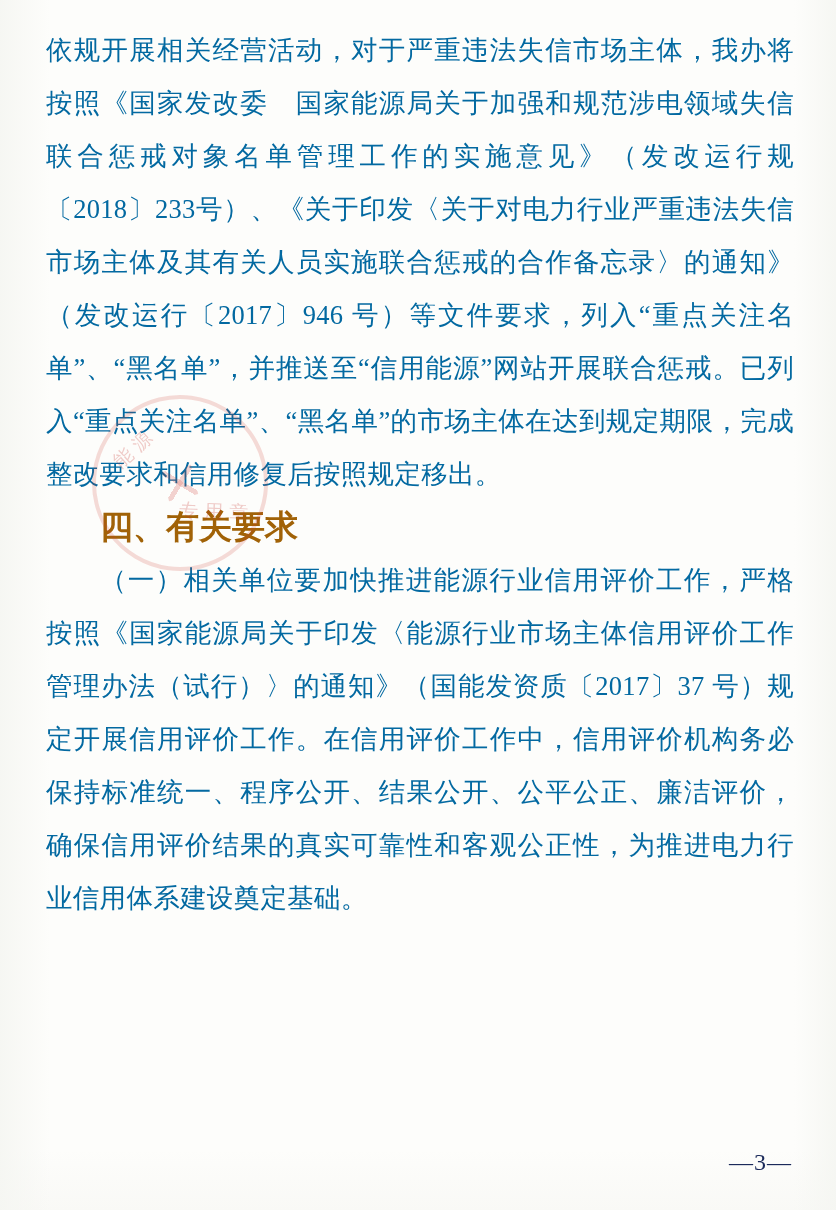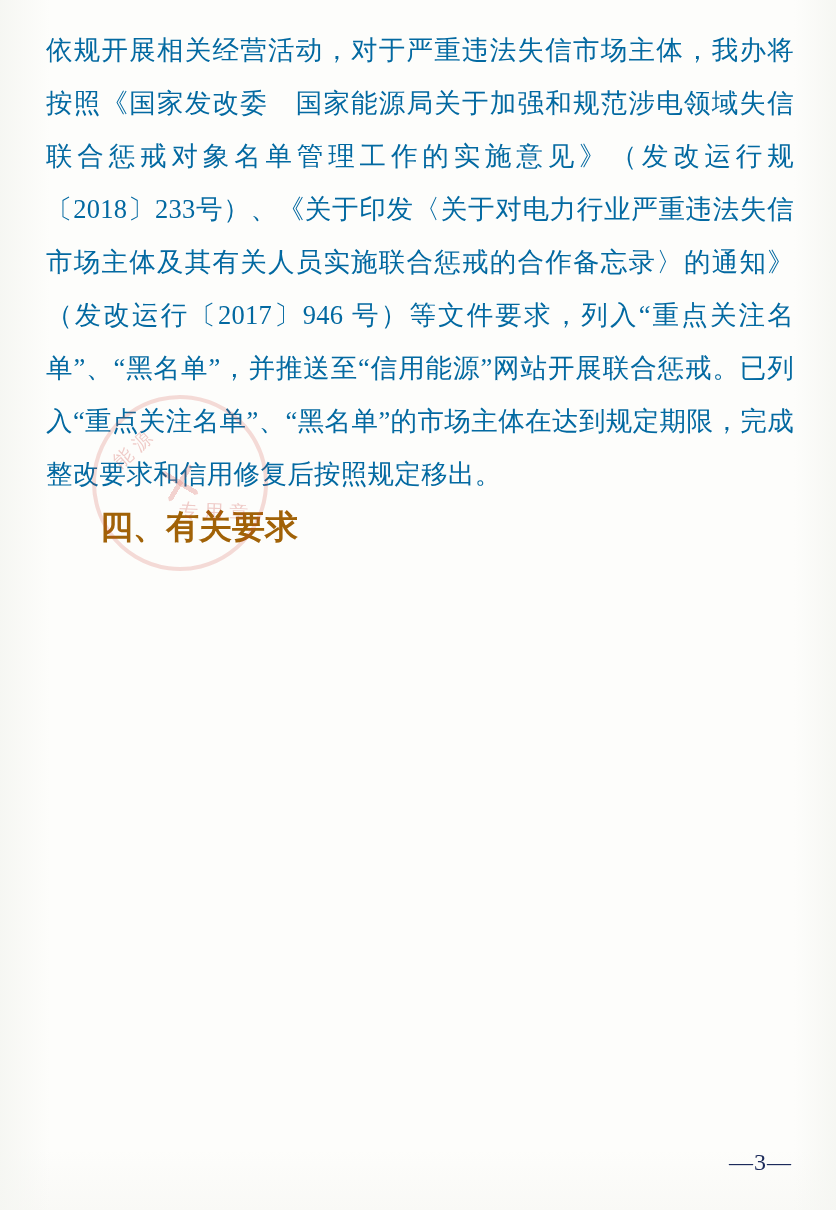--- a/index.html
+++ b/index.html
@@ -117,20 +117,21 @@
 </style>
 </head>
 <body>
 
 <div class="page">
   <div class="paper-tint"></div>
 
   <div class="content">
     <p class="para">依规开展相关经营活动，对于严重违法失信市场主体，我办将按照《国家发改委　国家能源局关于加强和规范涉电领域失信联合惩戒对象名单管理工作的实施意见》（发改运行规〔2018〕233号）、《关于印发〈关于对电力行业严重违法失信市场主体及其有关人员实施联合惩戒的合作备忘录〉的通知》（发改运行〔2017〕946 号）等文件要求，列入“重点关注名单”、“黑名单”，并推送至“信用能源”网站开展联合惩戒。已列入“重点关注名单”、“黑名单”的市场主体在达到规定期限，完成整改要求和信用修复后按照规定移出。</p>
     <h2 class="heading">四、有关要求</h2>
+    <p class="para indent">（一）相关单位要加快推进能源行业信用评价工作，严格按照《国家能源局关于印发〈能源行业市场主体信用评价工作管理办法（试行）〉的通知》（国能发资质〔2017〕37 号）规定开展信用评价工作。在信用评价工作中，信用评价机构务必保持标准统一、程序公开、结果公开、公平公正、廉洁评价，确保信用评价结果的真实可靠性和客观公正性，为推进电力行业信用体系建设奠定基础。</p>
     <div class="gap"></div>
   </div>
 
   <div class="stamp">
     <div class="stamp-text">
       <span class="stamp-t1">能源</span>
       <span class="stamp-t2">专用章</span>
     </div>
   </div>
 

